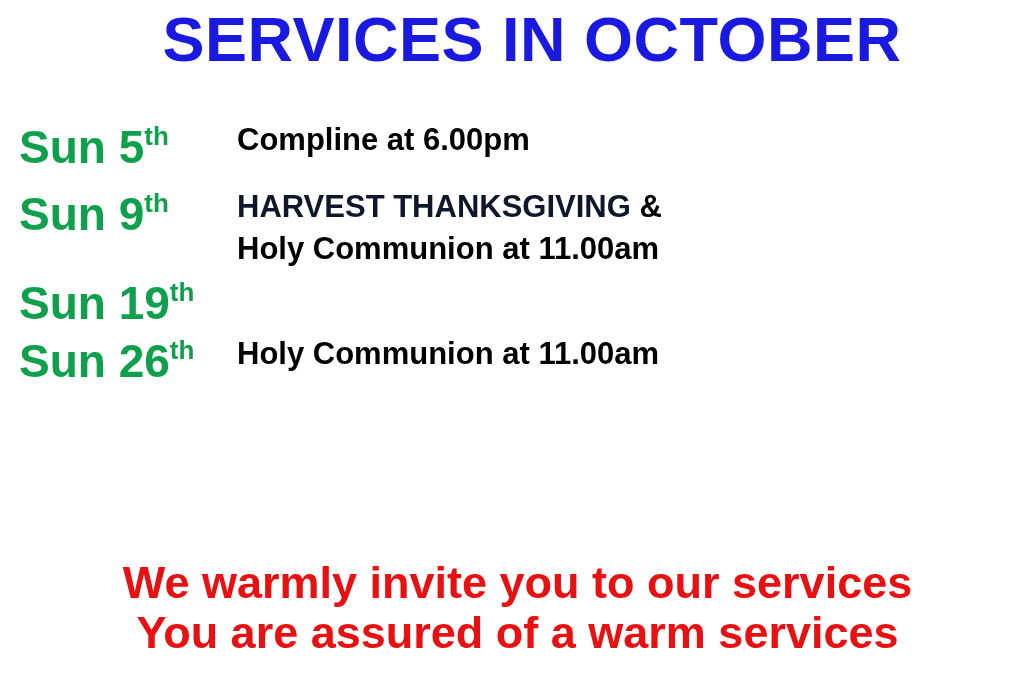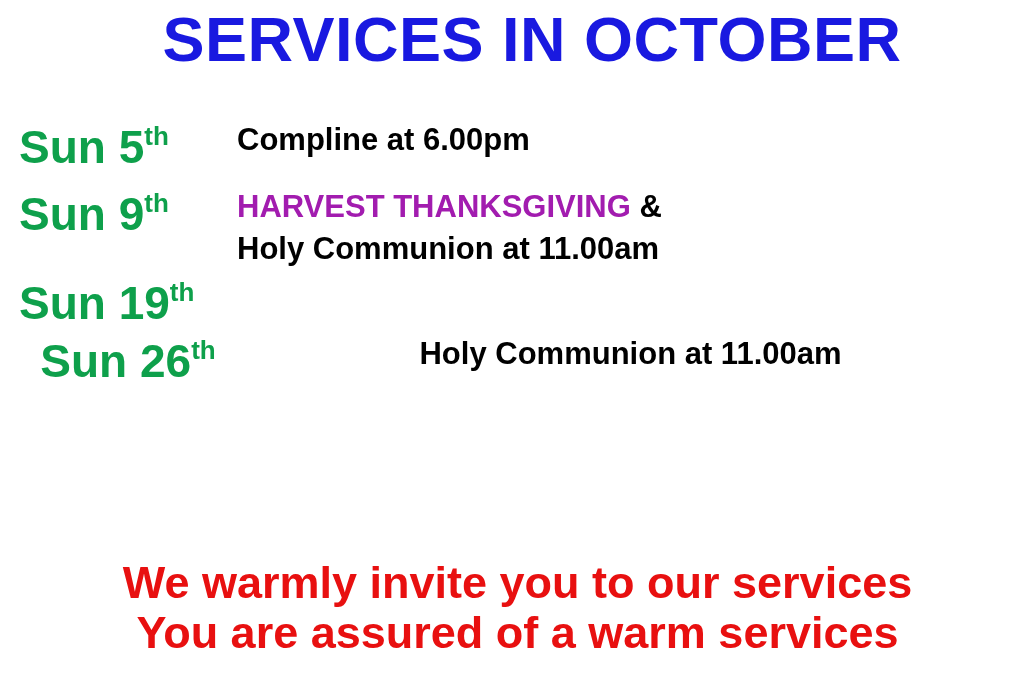--- a/index.html
+++ b/index.html
@@ -81,28 +81,28 @@
     line-height: 1.02;
     white-space: nowrap;
   }
 
   .service-desc .line2 {
     display: block;
     margin-top: 10px;
   }
 
   .hl-red {
-    color: #a21caf;
+    color: #0f172a;
   }
 
   
   .row-1 { margin-bottom: 20px; }
   .row-2 { margin-bottom: 16px; }
   .row-3 { }
-  .row-4 { margin-bottom: 10px; text-align: center; }
+  .row-4 { margin-bottom: 10px; }
 
   
   .invitation {
     position: absolute;
     top: 558px;
     left: 0;
     width: 1024px;
     text-align: center;
     color: #e81010;
     font-size: 45px;

